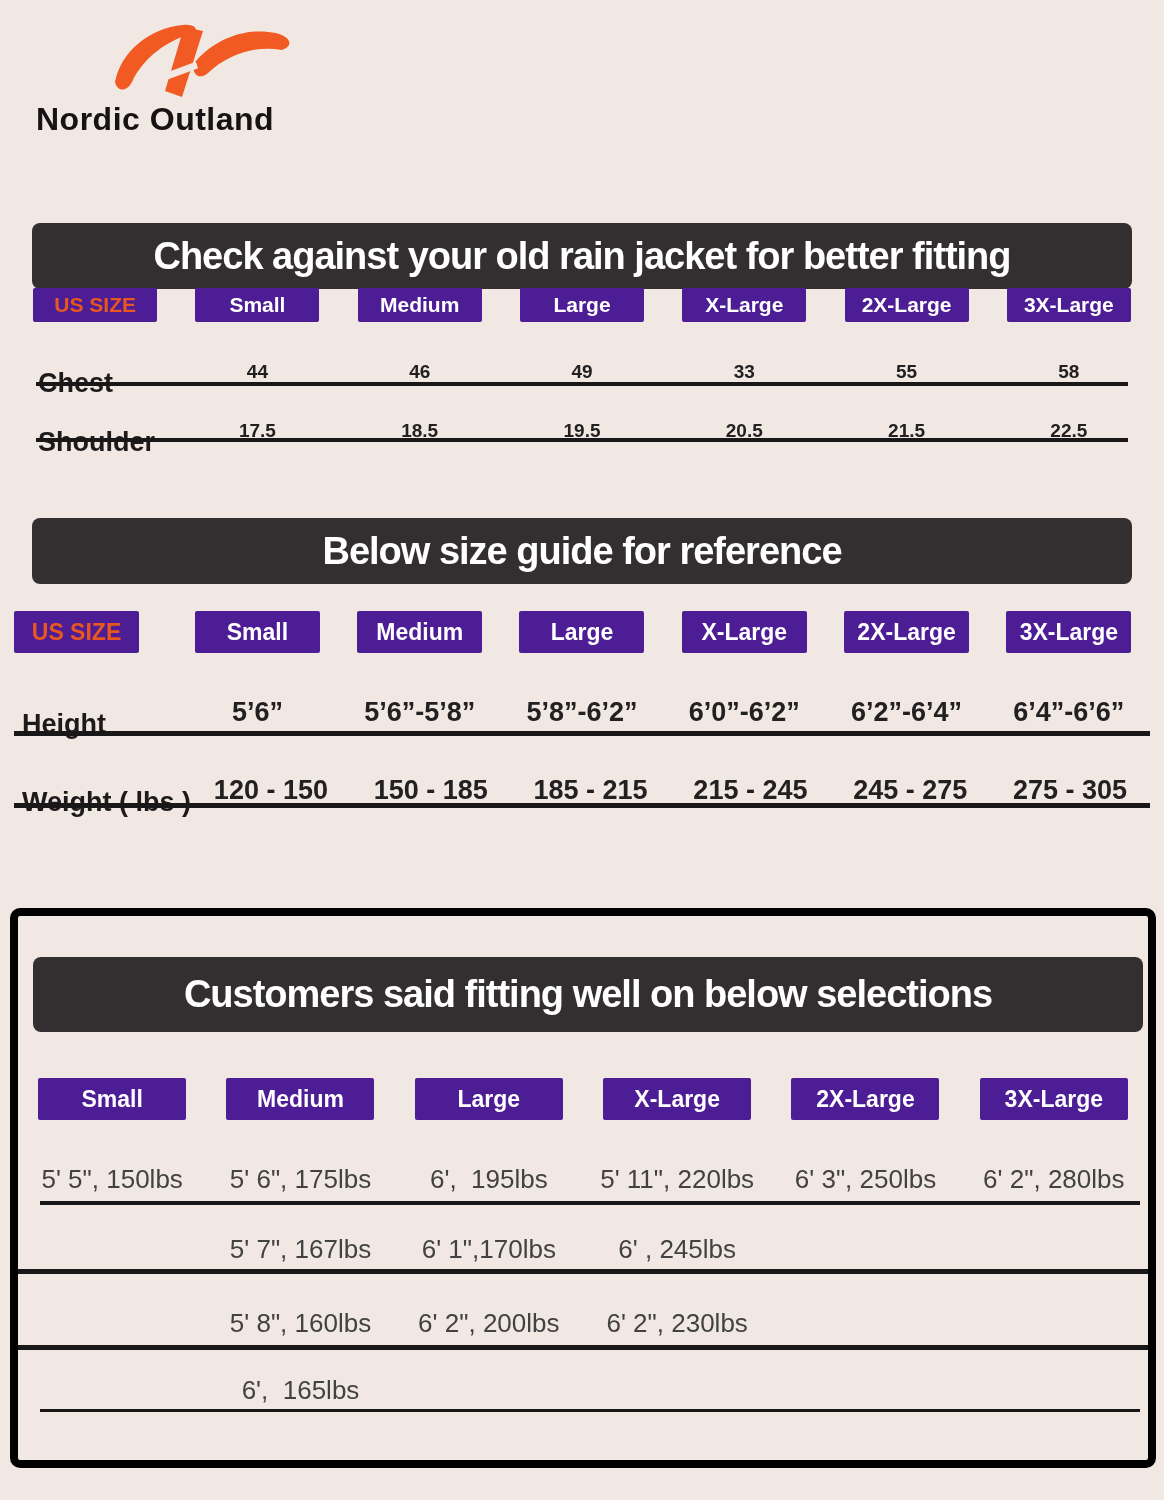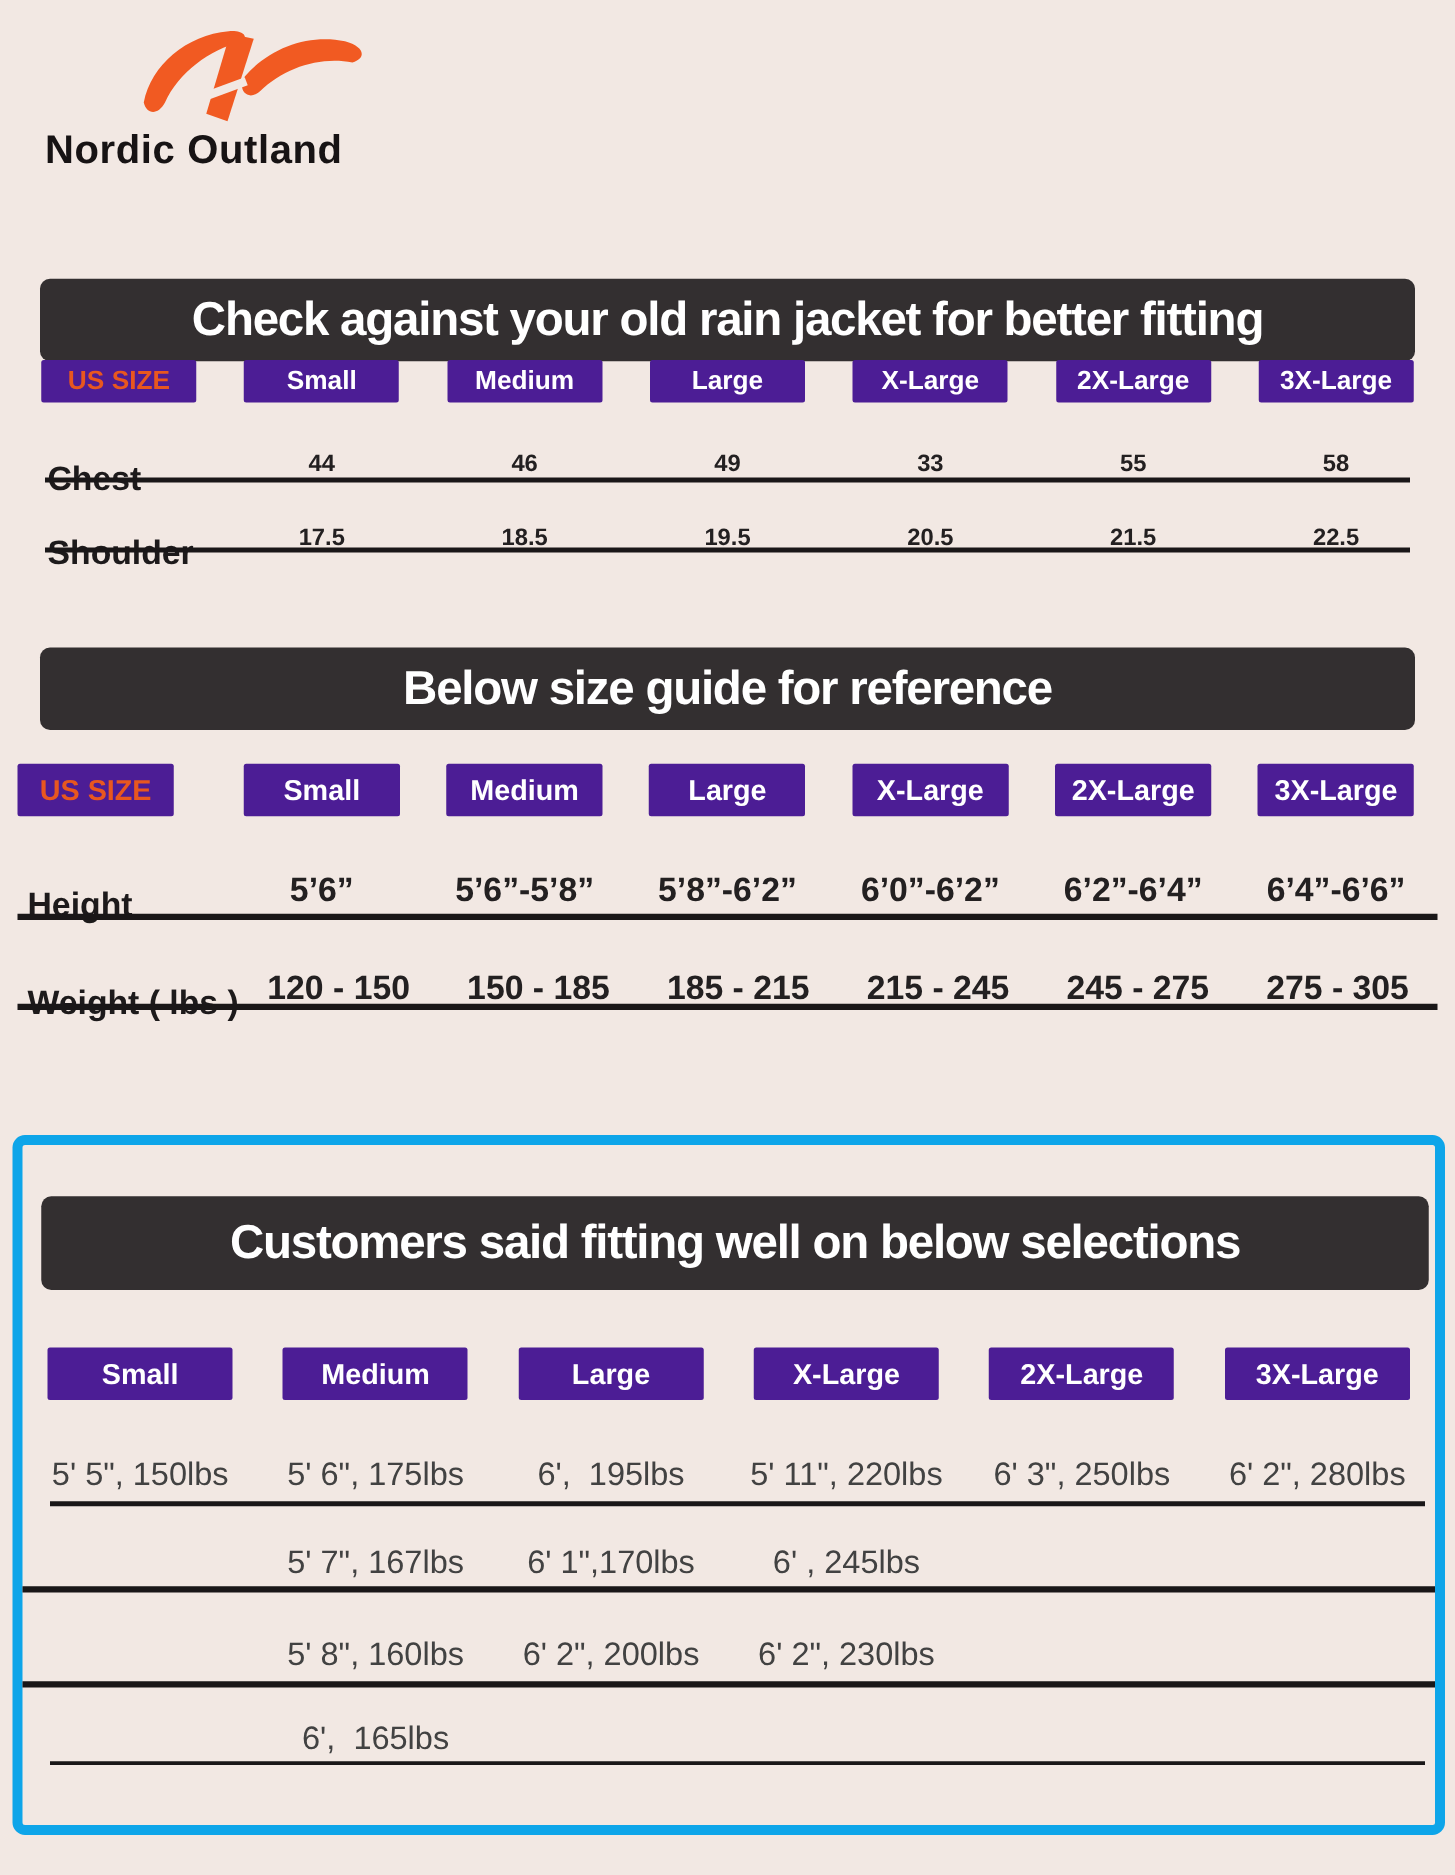--- a/index.html
+++ b/index.html
@@ -49,21 +49,21 @@
   .t2v .val { font-size:27px; }
   .lbl { font-weight:bold; font-size:27px; color:#1d1a1b; white-space:nowrap;margin-top:24px; }
   .pad24 { padding-left:24px; }
   .pad8 { padding-left:8px; }
 
   .line { position:absolute; background:#1a1718; }
 
   
   #customers-box {
     position:absolute; left:10px; top:908px; width:1146px; height:560px;
-    border:8px solid #0ea5e9; border-radius:10px;
+    border:8px solid #000000; border-radius:10px;
   }
   #banner3 {
     position:absolute; left:15px; top:41px; width:1110px; height:75px;
     background:#332f30; border-radius:8px;
     color:#ffffff; font-weight:bold; font-size:38px; letter-spacing:-1px;
     display:flex; align-items:center; justify-content:center; white-space:nowrap;
   }
   .grid6 {
     position:absolute; left:0; width:1130px;
     display:grid; grid-template-columns:repeat(6,1fr); align-items:center;

